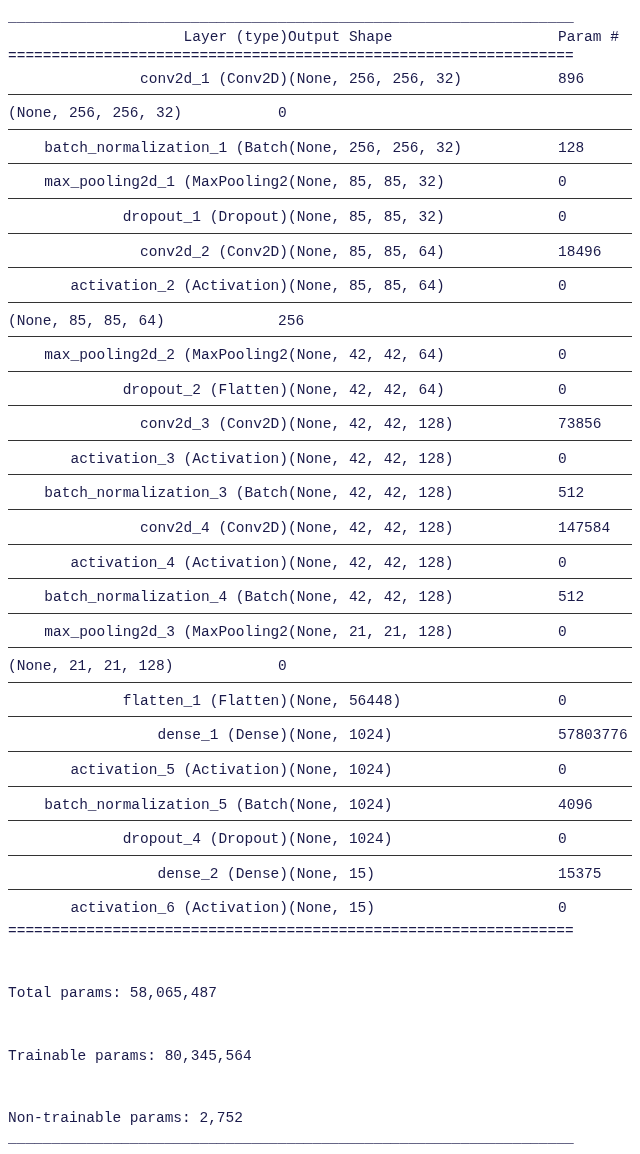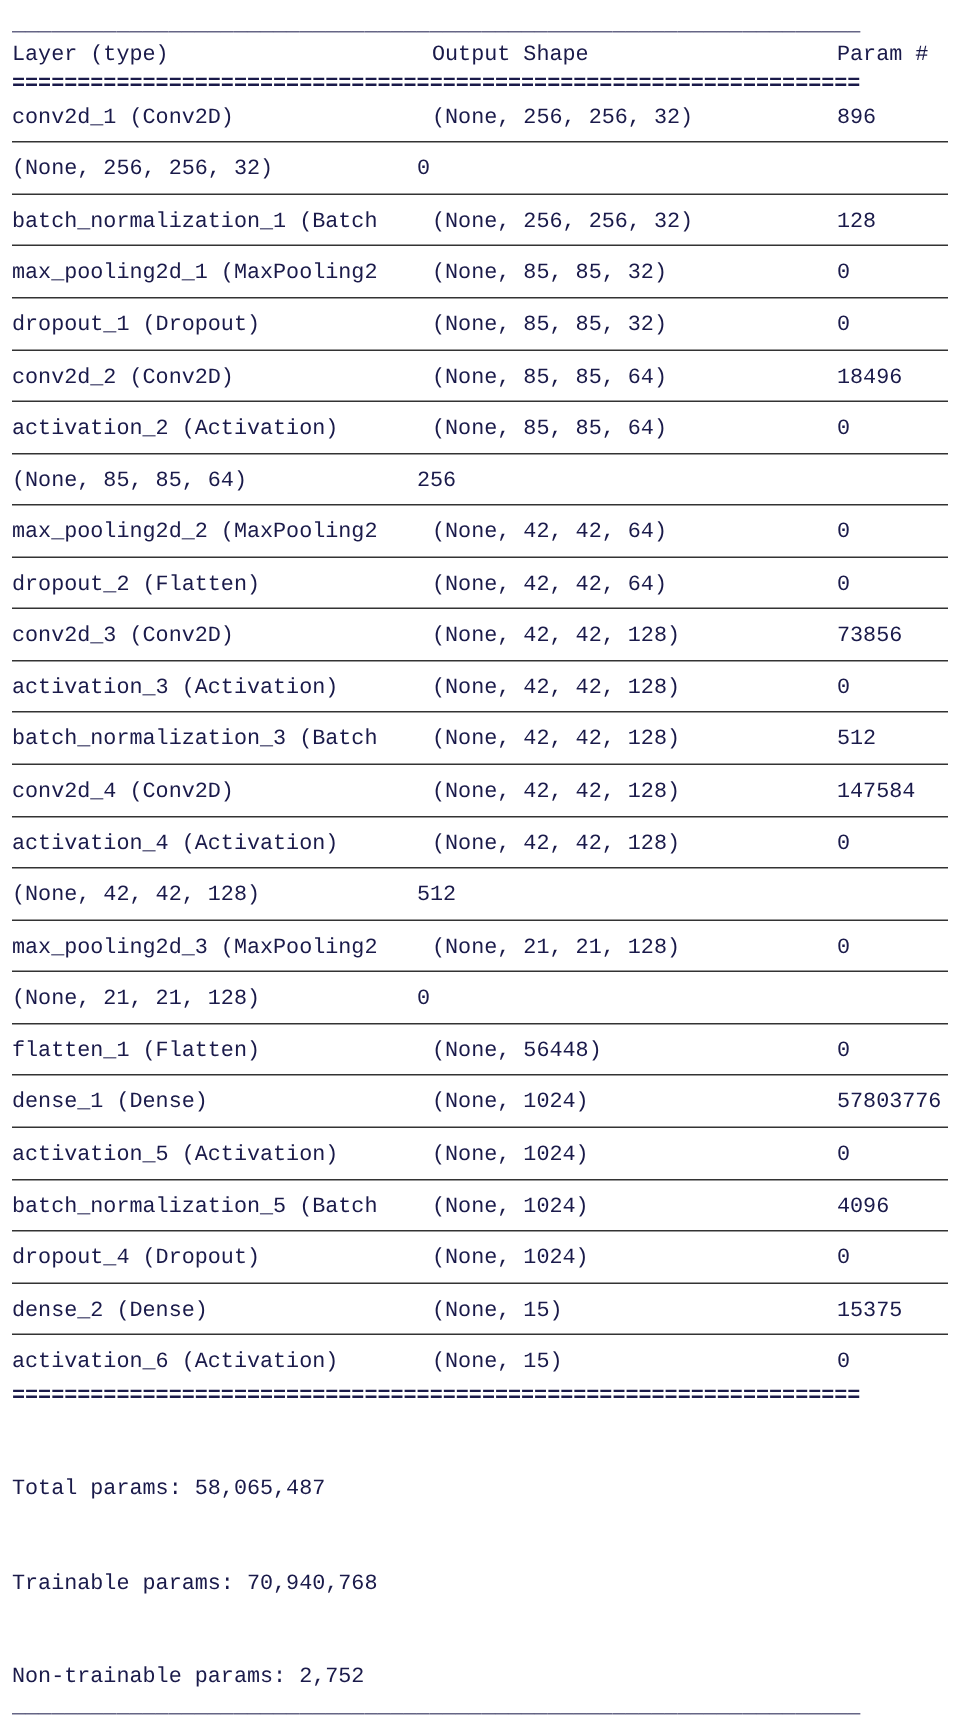--- a/index.html
+++ b/index.html
@@ -10,29 +10,28 @@
     font-size: 14.5px;
     color: #1a1a4a;
     line-height: 1.35;
     width: 640px;
     box-sizing: border-box;
   }
   .header-row, .layer-row {
     display: flex;
     white-space: pre;
   }
-  .col-layer { width: 280px; flex-shrink:0; overflow:hidden; }
+  .col-layer { width: 280px; flex-shrink:0; overflow:hidden;text-align:right; }
   .col-shape { width: 270px; flex-shrink:0; overflow:hidden;font-family:Liberation Mono, monospace; }
   .col-param { flex: 1; }
   .divider-d {
     font-family: Consolas, "Courier New", monospace;
     letter-spacing: 0;
     white-space: pre;
     overflow:hidden;
-    font-weight:bold;
   }
   .layer-block {
     padding-top: 3px;
     padding-bottom: 3px;
   }
   .underline {
     border-bottom: 1px solid #333;
     margin-top: 2px;
     margin-bottom: 6px;
   }
@@ -106,21 +105,21 @@
     <div class="underline"></div>
     <div class="layer-block">
       <div class="layer-row"><span class="col-layer">conv2d_4 (Conv2D)</span><span class="col-shape">(None, 42, 42, 128)</span><span class="col-param">147584</span></div>
     </div>
     <div class="underline"></div>
     <div class="layer-block">
       <div class="layer-row"><span class="col-layer">activation_4 (Activation)</span><span class="col-shape">(None, 42, 42, 128)</span><span class="col-param">0</span></div>
     </div>
     <div class="underline"></div>
     <div class="layer-block">
-      <div class="layer-row"><span class="col-shape">(None, 42, 42, 128)</span><span class="col-param">512</span></div>
+      <div class="layer-row"><span class="col-layer">batch_normalization_4 (Batch</span><span class="col-shape">(None, 42, 42, 128)</span><span class="col-param">512</span></div>
     </div>
     <div class="underline"></div>
     <div class="layer-block">
       <div class="layer-row"><span class="col-layer">max_pooling2d_3 (MaxPooling2</span><span class="col-shape">(None, 21, 21, 128)</span><span class="col-param">0</span></div>
     </div>
     <div class="underline"></div>
     <div class="layer-block">
       <div class="layer-row"><span class="col-shape">(None, 21, 21, 128)</span><span class="col-param">0</span></div>
     </div>
     <div class="underline"></div>
@@ -148,15 +147,15 @@
       <div class="layer-row"><span class="col-layer">dense_2 (Dense)</span><span class="col-shape">(None, 15)</span><span class="col-param">15375</span></div>
     </div>
     <div class="underline"></div>
     <div class="layer-block">
       <div class="layer-row"><span class="col-layer">activation_6 (Activation)</span><span class="col-shape">(None, 15)</span><span class="col-param">0</span></div>
     </div>
   </div>
 
 <div class="divider-d">=================================================================</div>
 <div class="footer-line">Total params: 58,065,487</div>
-<div class="footer-line">Trainable params: 70,940,768</div>
+<div class="footer-line">Trainable params: 80,345,564</div>
 <div class="footer-line">Non-trainable params: 2,752</div>
 <div class="divider-d">_________________________________________________________________</div>
 
 </body></html>

